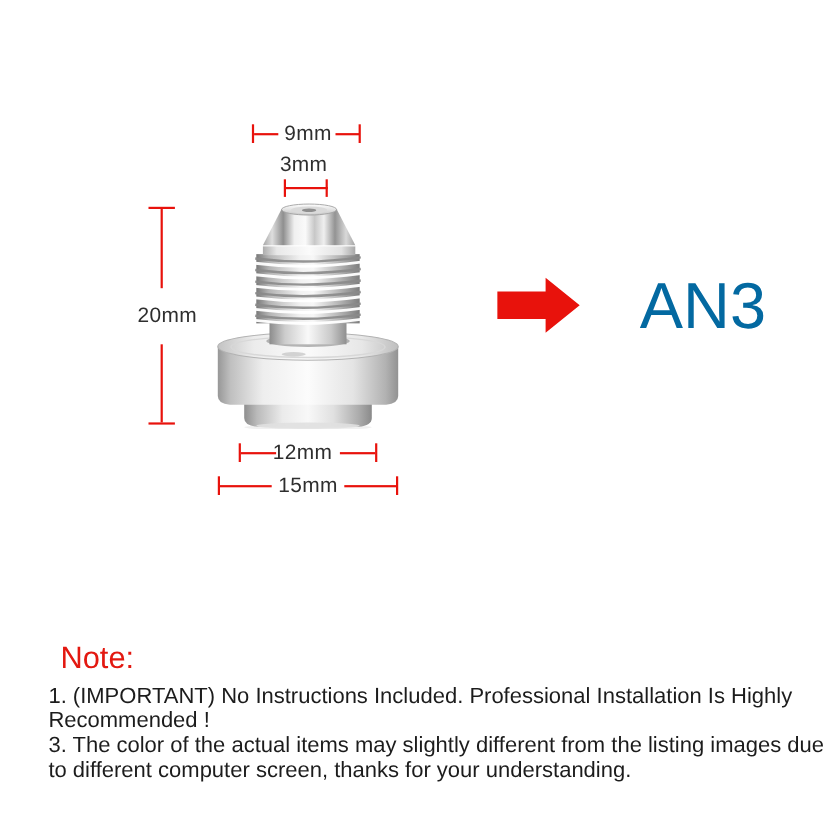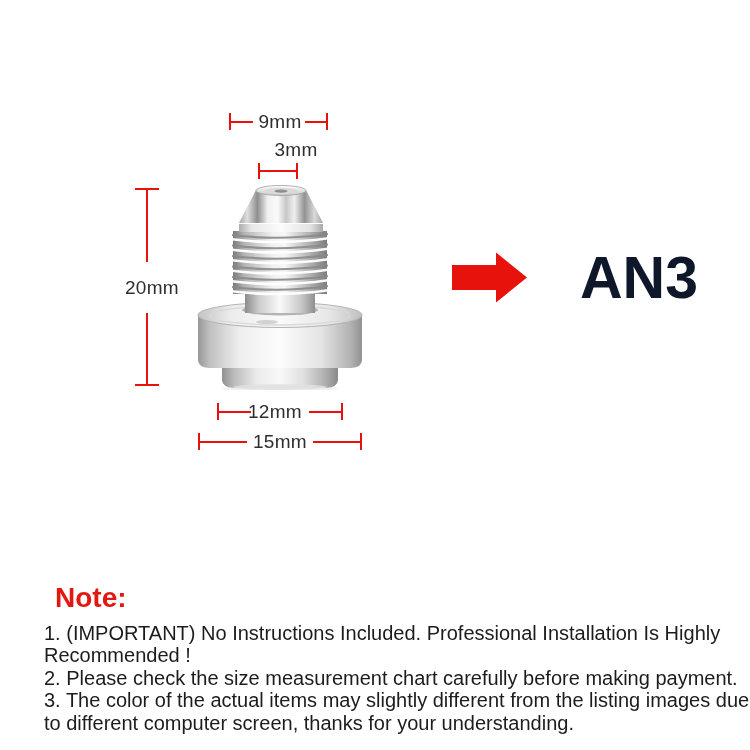--- a/index.html
+++ b/index.html
@@ -9,27 +9,27 @@
   }
   
   .rh{position:absolute;height:2px;background:#e8120c;}
   .rv{position:absolute;width:2px;background:#e8120c;}
   .dim-label{
     position:absolute;transform:translate(-50%,-50%);
     font-size:19px;color:#2e2e2e;white-space:nowrap;letter-spacing:.3px;
   }
   .product-label{
     position:absolute;transform:translate(-50%,-50%);
-    font-size:59px;font-weight:bold;color:#0f172a;letter-spacing:0;
+    font-size:59px;font-weight:normal;color:#0369a1;letter-spacing:0;
   }
   .arrow-svg{position:absolute;left:452px;top:251px;width:76px;height:53px;}
   .fitting-svg{position:absolute;left:190px;top:184px;width:184px;height:206px;}
   .note-heading{
     position:absolute;left:55px;top:584px;line-height:1;
-    font-size:28px;font-weight:bold;color:#e31810;
+    font-size:28px;font-weight:normal;color:#e31810;
   }
   .note-list{
     position:absolute;left:44px;top:622px;width:706px;
     font-size:20px;line-height:22.4px;color:#1c1c1c;
   }
   .note-item{margin:0;padding:0;}
 </style>
 </head>
 <body>
 
@@ -37,21 +37,21 @@
 
   <div>
     <div class="rv" style="left:229px;top:113px;height:17px;"></div>
     <div class="rh" style="left:231px;top:121px;width:22px;"></div>
     <div class="dim-label" style="left:280px;top:122px;">9mm</div>
     <div class="rh" style="left:305px;top:121px;width:22px;"></div>
     <div class="rv" style="left:326px;top:113px;height:17px;"></div>
   </div>
 
   <div>
-    <div class="dim-label" style="left:296px;top:150px;">3mm</div>
+    <div class="dim-label" style="left:276px;top:150px;">3mm</div>
     <div class="rv" style="left:258px;top:163px;height:16px;"></div>
     <div class="rh" style="left:259px;top:170px;width:39px;"></div>
     <div class="rv" style="left:296px;top:163px;height:16px;"></div>
   </div>
 
   <div>
     <div class="rh" style="left:135px;top:188px;width:24px;"></div>
     <div class="rv" style="left:146px;top:190px;height:72px;"></div>
     <div class="dim-label" style="left:152px;top:288px;text-align:center;">20mm</div>
     <div class="rv" style="left:146px;top:313px;height:71px;"></div>
@@ -191,17 +191,16 @@
   </div>
 
   <svg class="arrow-svg" viewBox="0 0 76 53" aria-hidden="true">
     <polygon points="0,14 44,14 44,1.5 75,26.5 44,51.5 44,39 0,39" fill="#e8120c"></polygon>
   </svg>
   <div class="product-label" style="left:639px;top:278px;">AN3</div>
 
   <div class="note-heading">Note:</div>
   <div class="note-list">
     <div class="note-item">1. (IMPORTANT) No Instructions Included. Professional Installation Is Highly Recommended !</div>
-    <div class="note-item">2. Please check the size measurement chart carefully before making payment.</div>
     <div class="note-item">3. The color of the actual items may slightly different from the listing images due to different computer screen, thanks for your understanding.</div>
   </div>
 
 </div>
 
 </body></html>

